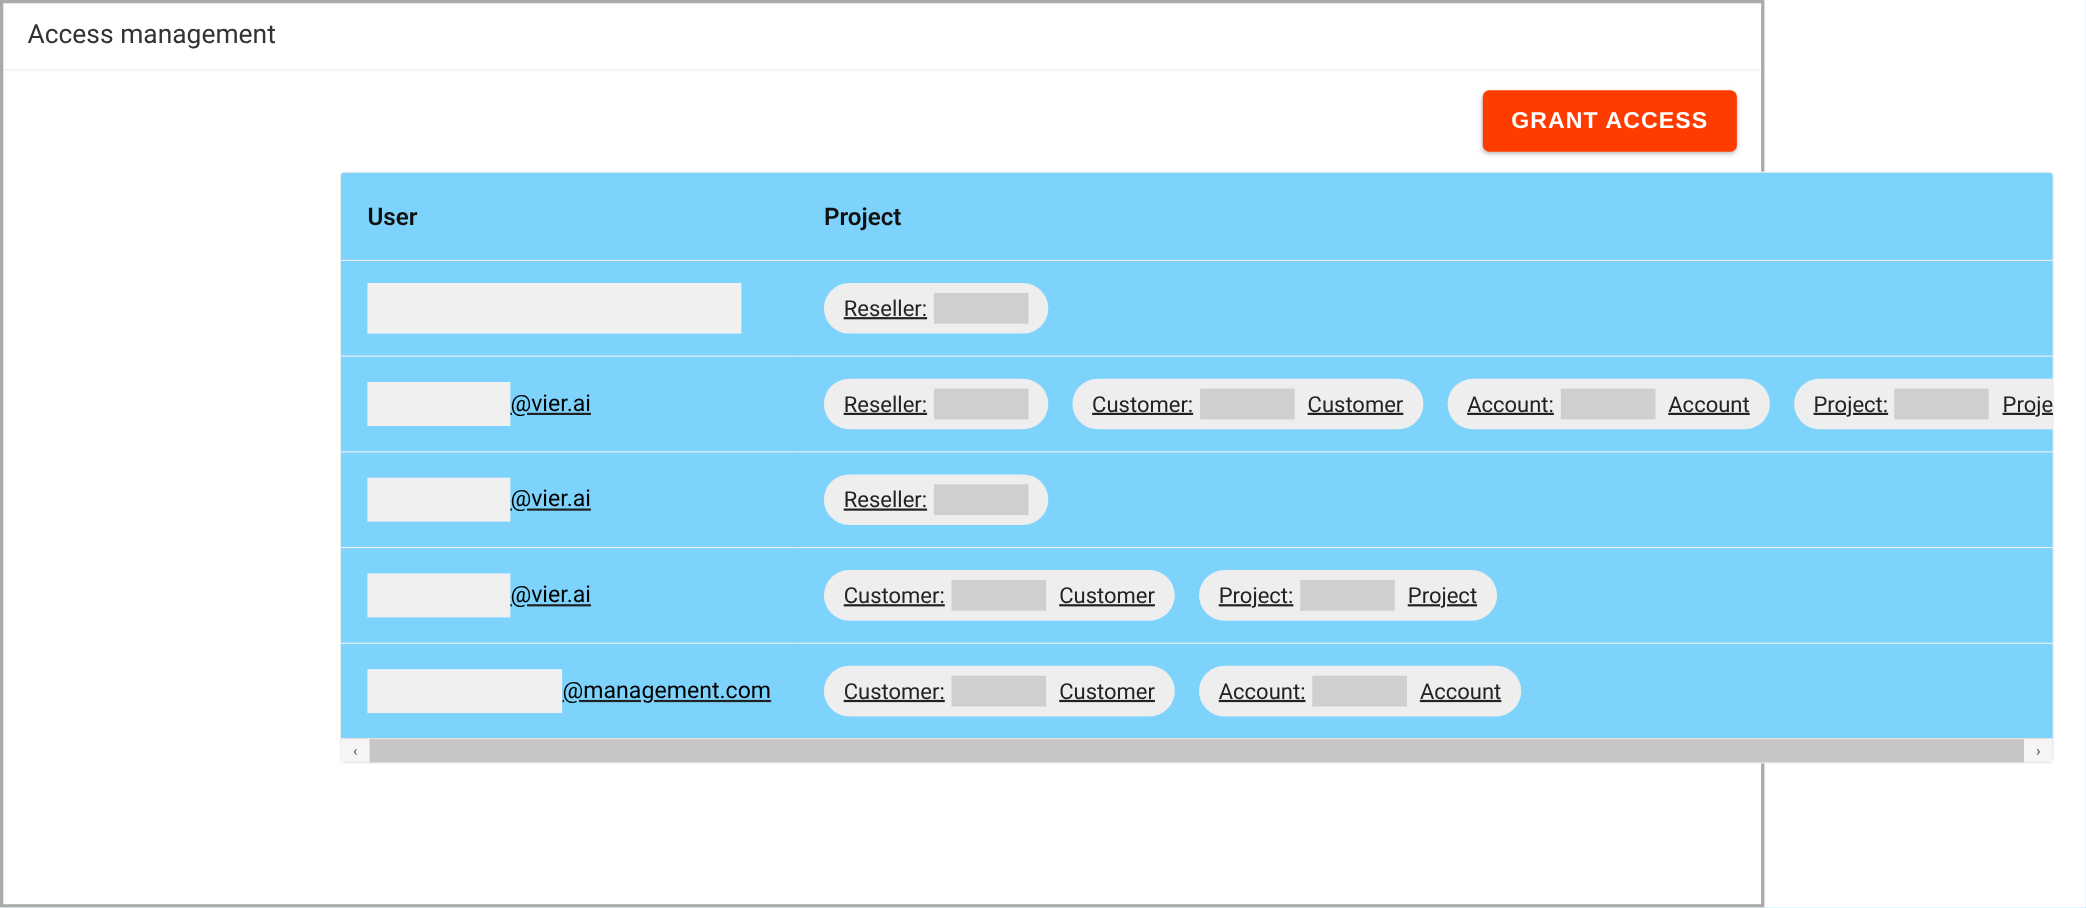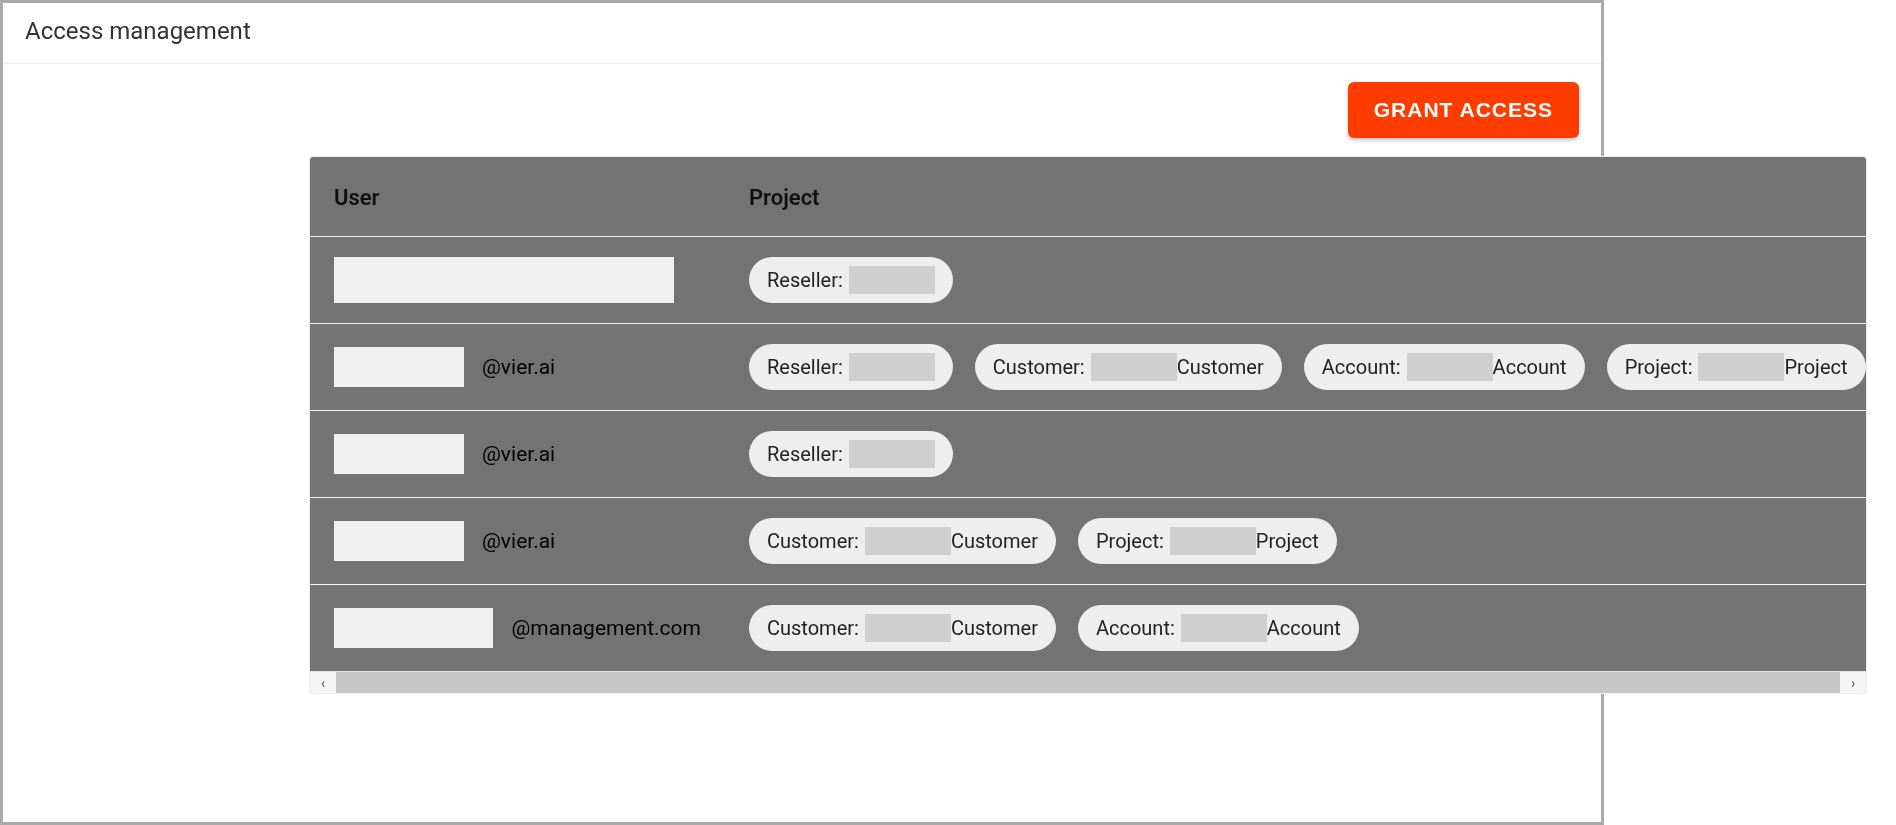--- a/index.html
+++ b/index.html
@@ -44,21 +44,21 @@
     font-weight: 600;
     letter-spacing: 1px;
     cursor: pointer;
     box-shadow: 0 2px 4px rgba(0,0,0,0.25);
     text-transform: uppercase;
   }
   .card {
     margin: 14px 24px 0 306px;
     border: 1px solid #eee;
     border-radius: 4px;
-    background: #737373;
+    background: #7dd3fc;
     flex: 0 0 auto;
     display: flex;
     flex-direction: column;
     width: 1558px;
   }
   .scroll-wrap {
     overflow-x: auto;
     overflow-y: hidden;
     scrollbar-color: #bdbdbd #e9e9e9;
   }
@@ -75,25 +75,26 @@
     color: #111;
     padding: 28px 24px 26px 24px;
     border-bottom: 1px solid #eee;
   }
   .col-user { width: 415px; }
   .col-access { width: auto; }
   .access-table tbody td {
     padding: 20px 24px;
     border-top: 1px solid #f1f1f1;
     vertical-align: middle;
+    text-decoration: underline;
   }
   .user-cell {
     display: flex;
     align-items: center;
-    gap: 18px;
+    gap: 0;
     white-space: nowrap;
     font-size: 21px;
   }
   .redact {
     display: inline-block;
     background: #f0f0f0;
     border-radius: 0;
     height: 40px;
   }
   .redact.w1 { width: 340px; }
@@ -122,21 +123,21 @@
     color: #222;
     white-space: nowrap;
   }
   .chip .label { margin-right: 6px; }
   .chip .redact-chip {
     display: inline-block;
     background: #cfcfcf;
     height: 28px;
     width: 86px;
   }
-  .chip .suffix { margin-left: 0; }
+  .chip .suffix { margin-left: 12px; }
   
   .hscroll {
     height: 22px;
     background: #eaeaea;
     display: flex;
     align-items: stretch;
     border-top: 1px solid #e0e0e0;
   }
   .hscroll .arrow {
     width: 26px;

